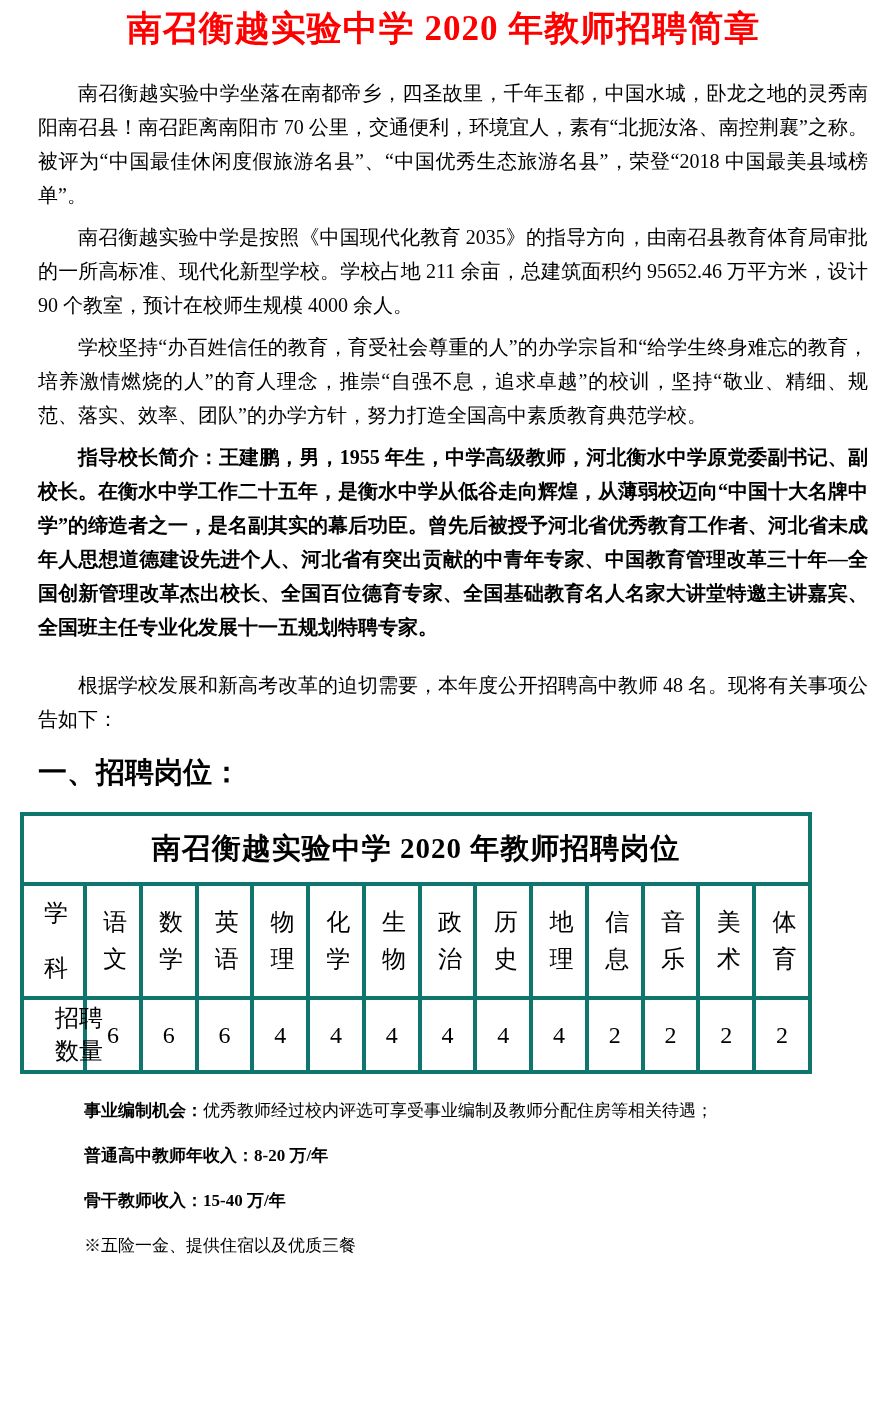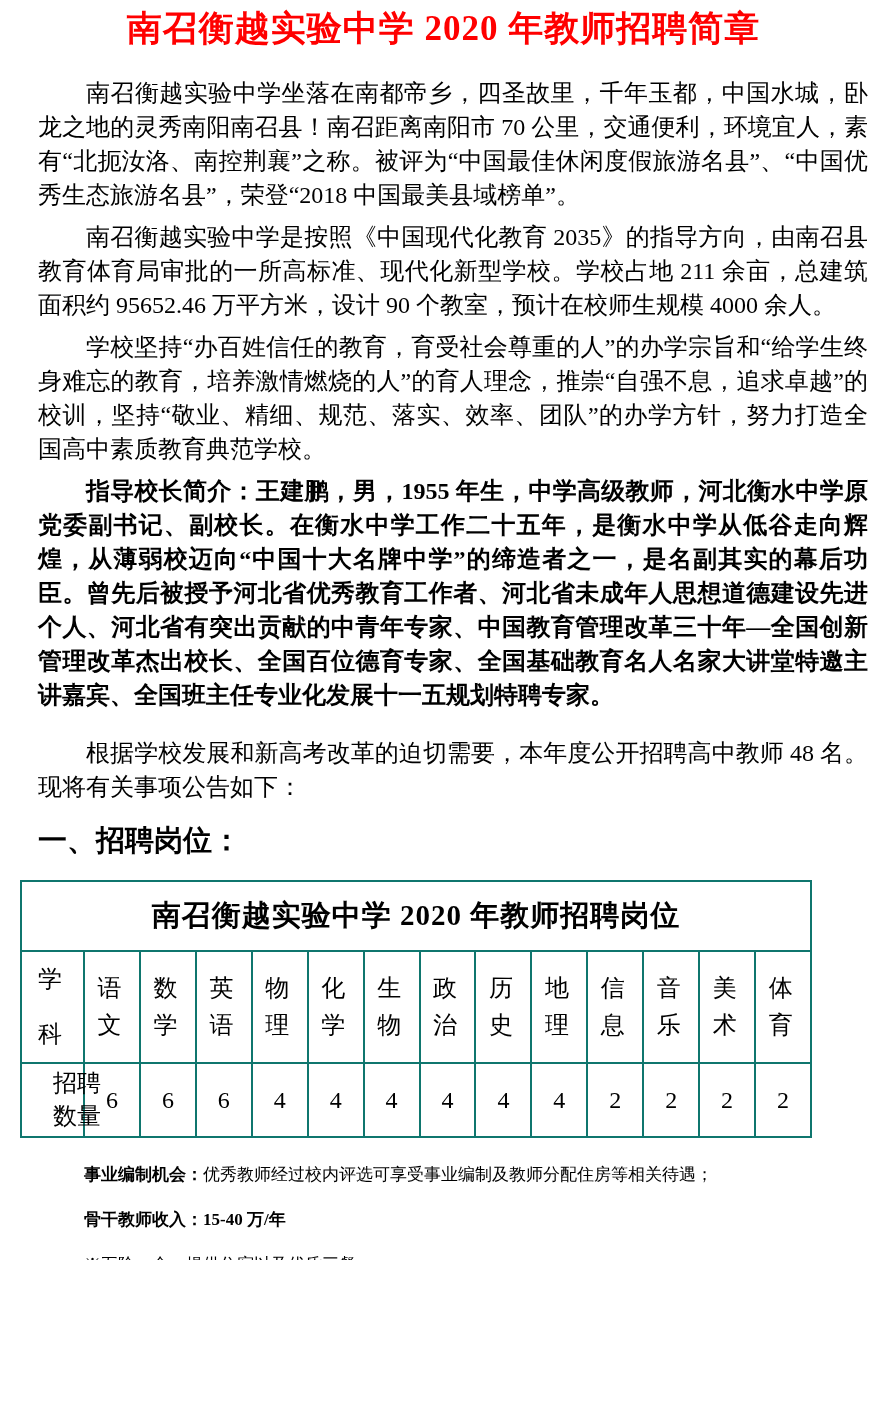--- a/index.html
+++ b/index.html
@@ -17,21 +17,21 @@
     margin: 4px 30px 0 30px;
     text-align: center;
     color: #ff0000;
     font-size: 35px;
     line-height: 50px;
     font-weight: bold;
     letter-spacing: 1px;
   }
   .body-para {
     margin: 8px 19px 0 38px;
-    font-size: 24px;
+    font-size: 20px;
     line-height: 34px;
     text-align: justify;
     text-indent: 2em;
   }
   .body-para.first { margin-top: 22px; }
   .body-para.bold { font-weight: bold; }
   .body-para.spaced { margin-top: 24px; }
   .section-heading {
     margin: 18px 19px 0 38px;
     font-size: 29px;
@@ -39,39 +39,39 @@
     font-weight: bold;
   }
   .section-heading.second { margin-top: 16px; }
   table.positions {
     border-collapse: collapse;
     table-layout: fixed;
     width: 792px;
     margin: 22px 0 0 20px;
   }
   table.positions td {
-    border: 2px solid #0f766e;
+    border: 4px solid #0f766e;
     text-align: center;
     vertical-align: middle;
     padding: 0;
   }
   td.table-title-cell {
     height: 70px;
     font-size: 29px;
     font-weight: bold;
     letter-spacing: 1px;
   }
   tr.head-row td { height: 90px; font-size: 24px; }
   tr.data-row td { height: 74px; font-size: 24px; }
   .vstack {
     display: inline-block;
     width: 1.2em;
     word-break: break-all;
     line-height: 1.55;
-    text-align: left;
+    text-align: right;
   }
   .vstack.wide { line-height: 2.3; }
   td.count-label-cell { font-size: 22px; }
   .wrap2 {
     display: inline-block;
     width: 2.25em;
     word-break: break-all;
     line-height: 1.4;
     text-align: center;
     margin-left: 28px;
@@ -151,16 +151,17 @@
         <td>2</td>
         <td>2</td>
         <td>2</td>
         <td>2</td>
       </tr>
     </tbody>
   </table>
 
 
   <p class="salary-item first"><span class="lbl">事业编制机会：</span><span>优秀教师经过校内评选可享受事业编制及教师分配住房等相关待遇；</span></p>
+  <p class="salary-item"><span class="lbl">普通高中教师年收入：8-20 万/年</span><span></span></p>
   <p class="salary-item"><span class="lbl">骨干教师收入：15-40 万/年</span><span></span></p>
   <p class="salary-item plain"><span class="lbl">※五险一金、提供住宿以及优质三餐</span><span></span></p>
 
 </div>
 
 </body></html>

